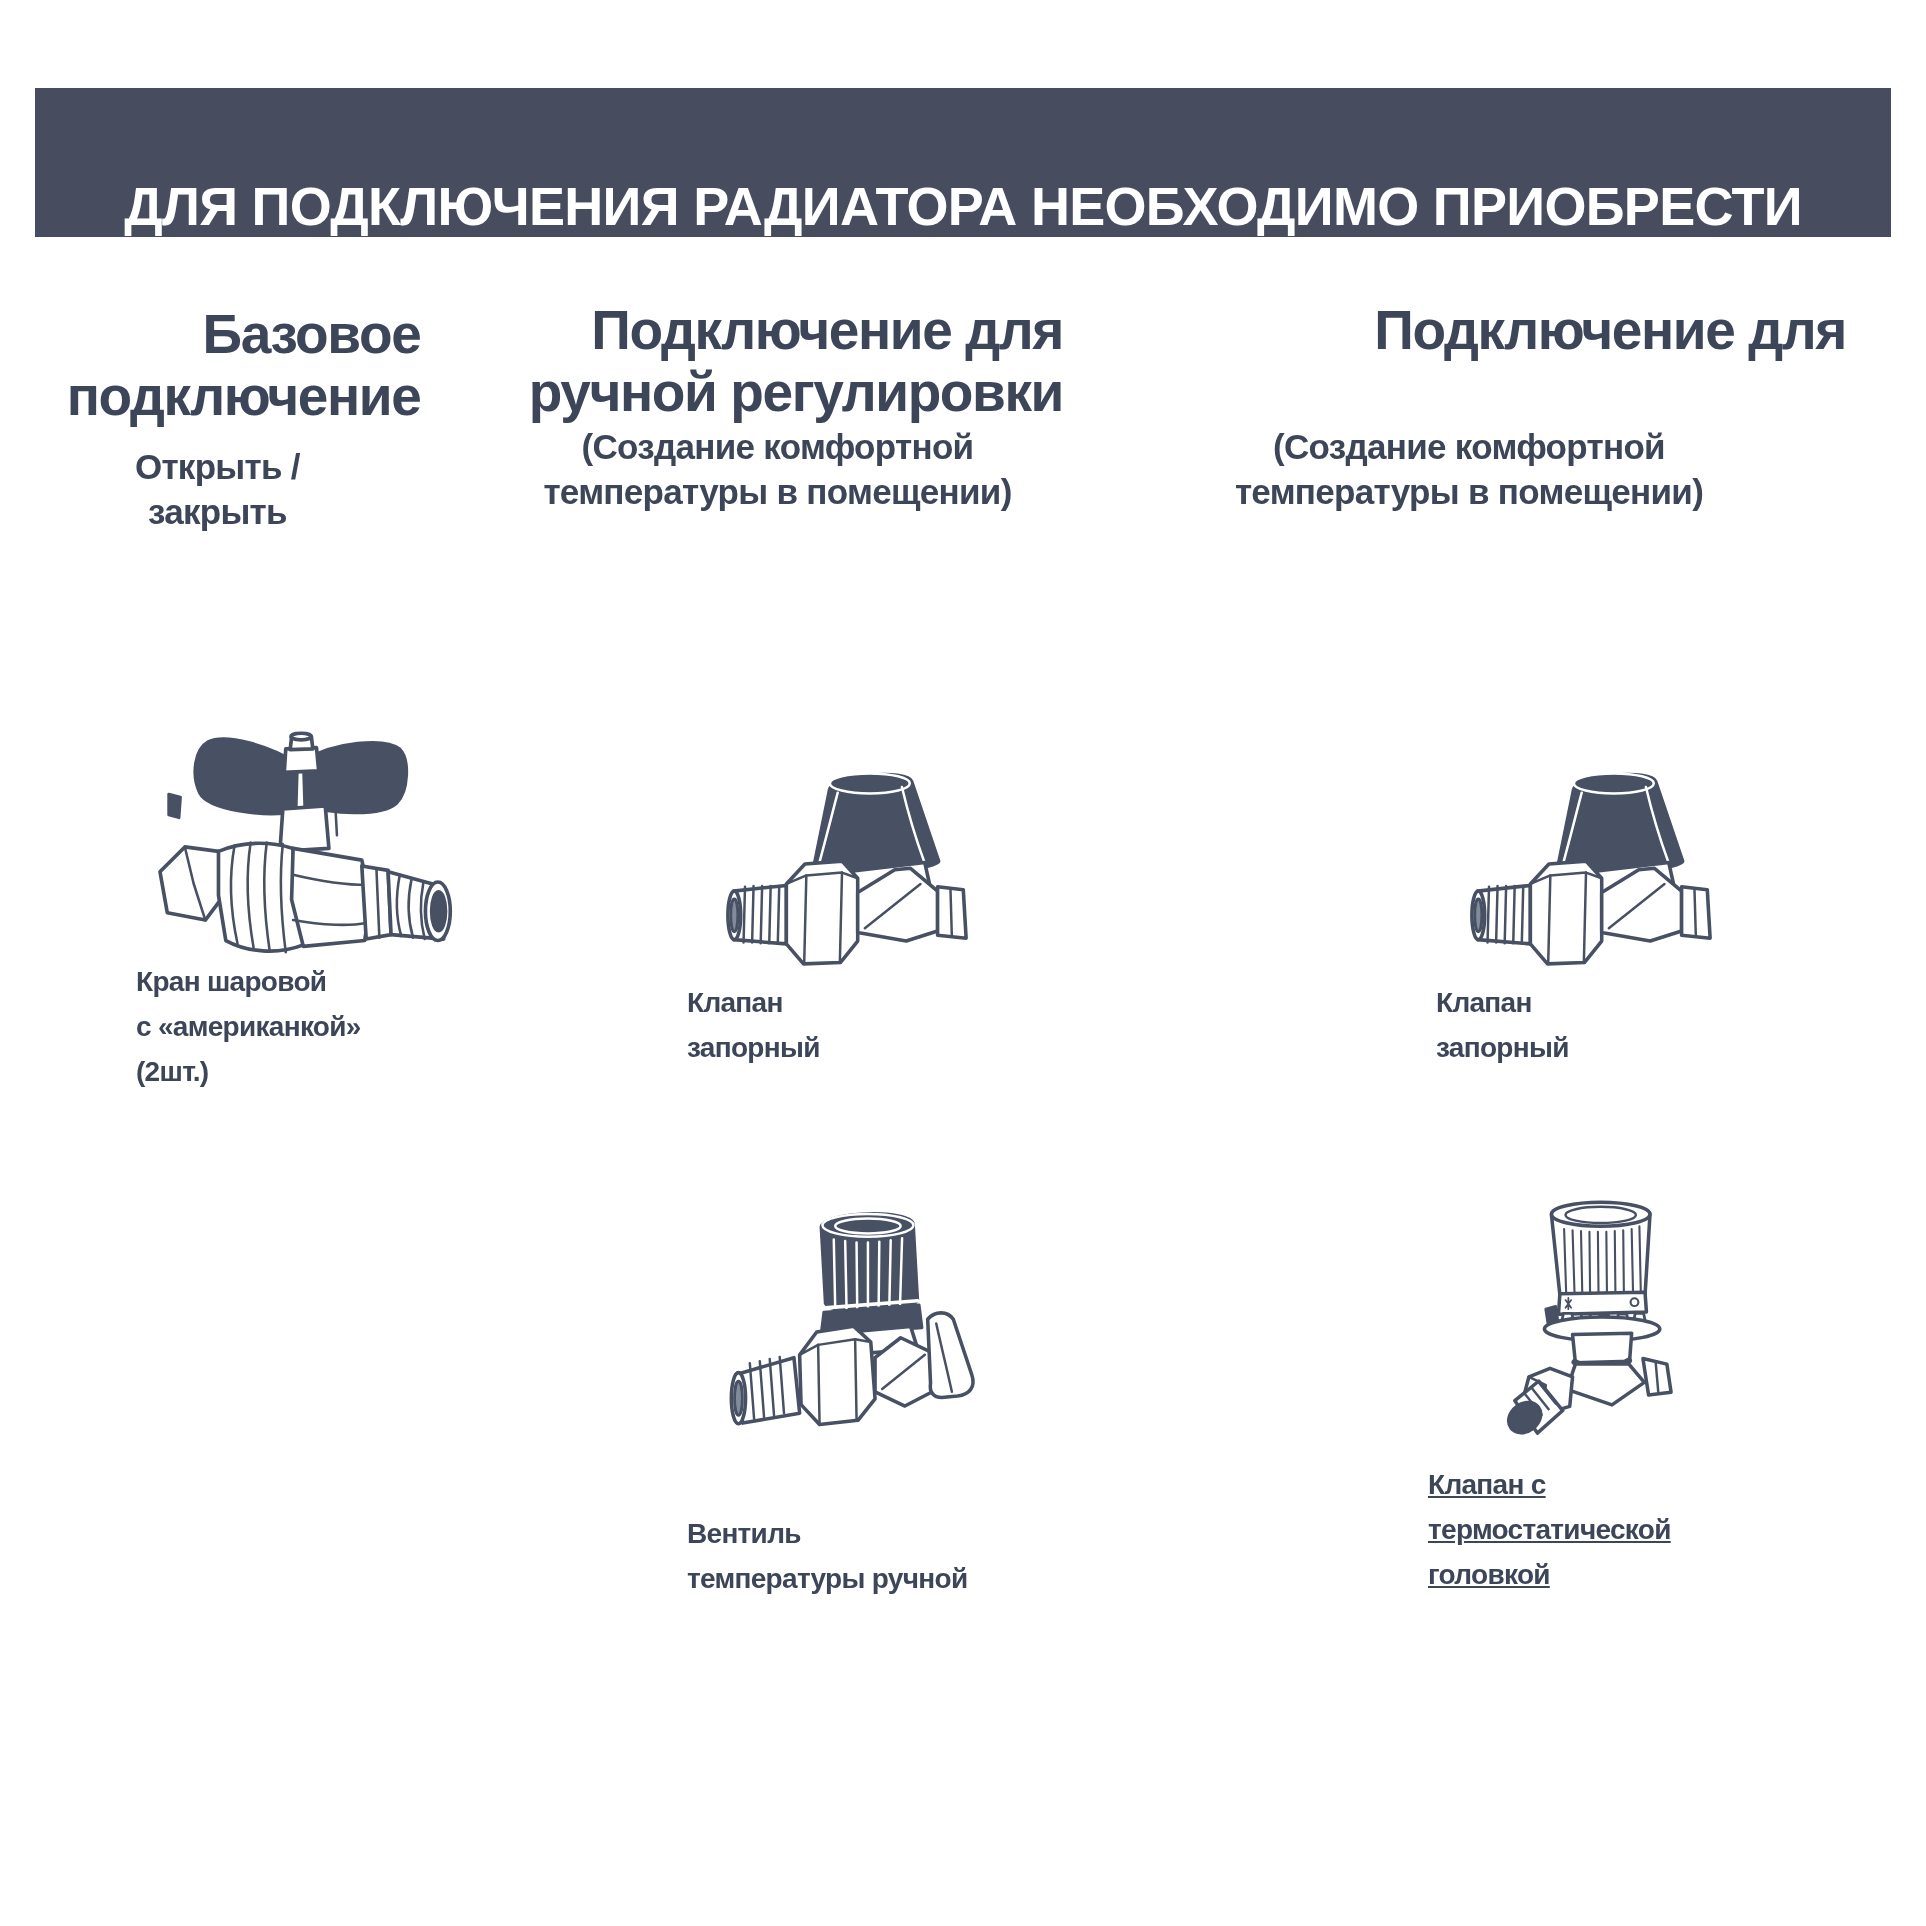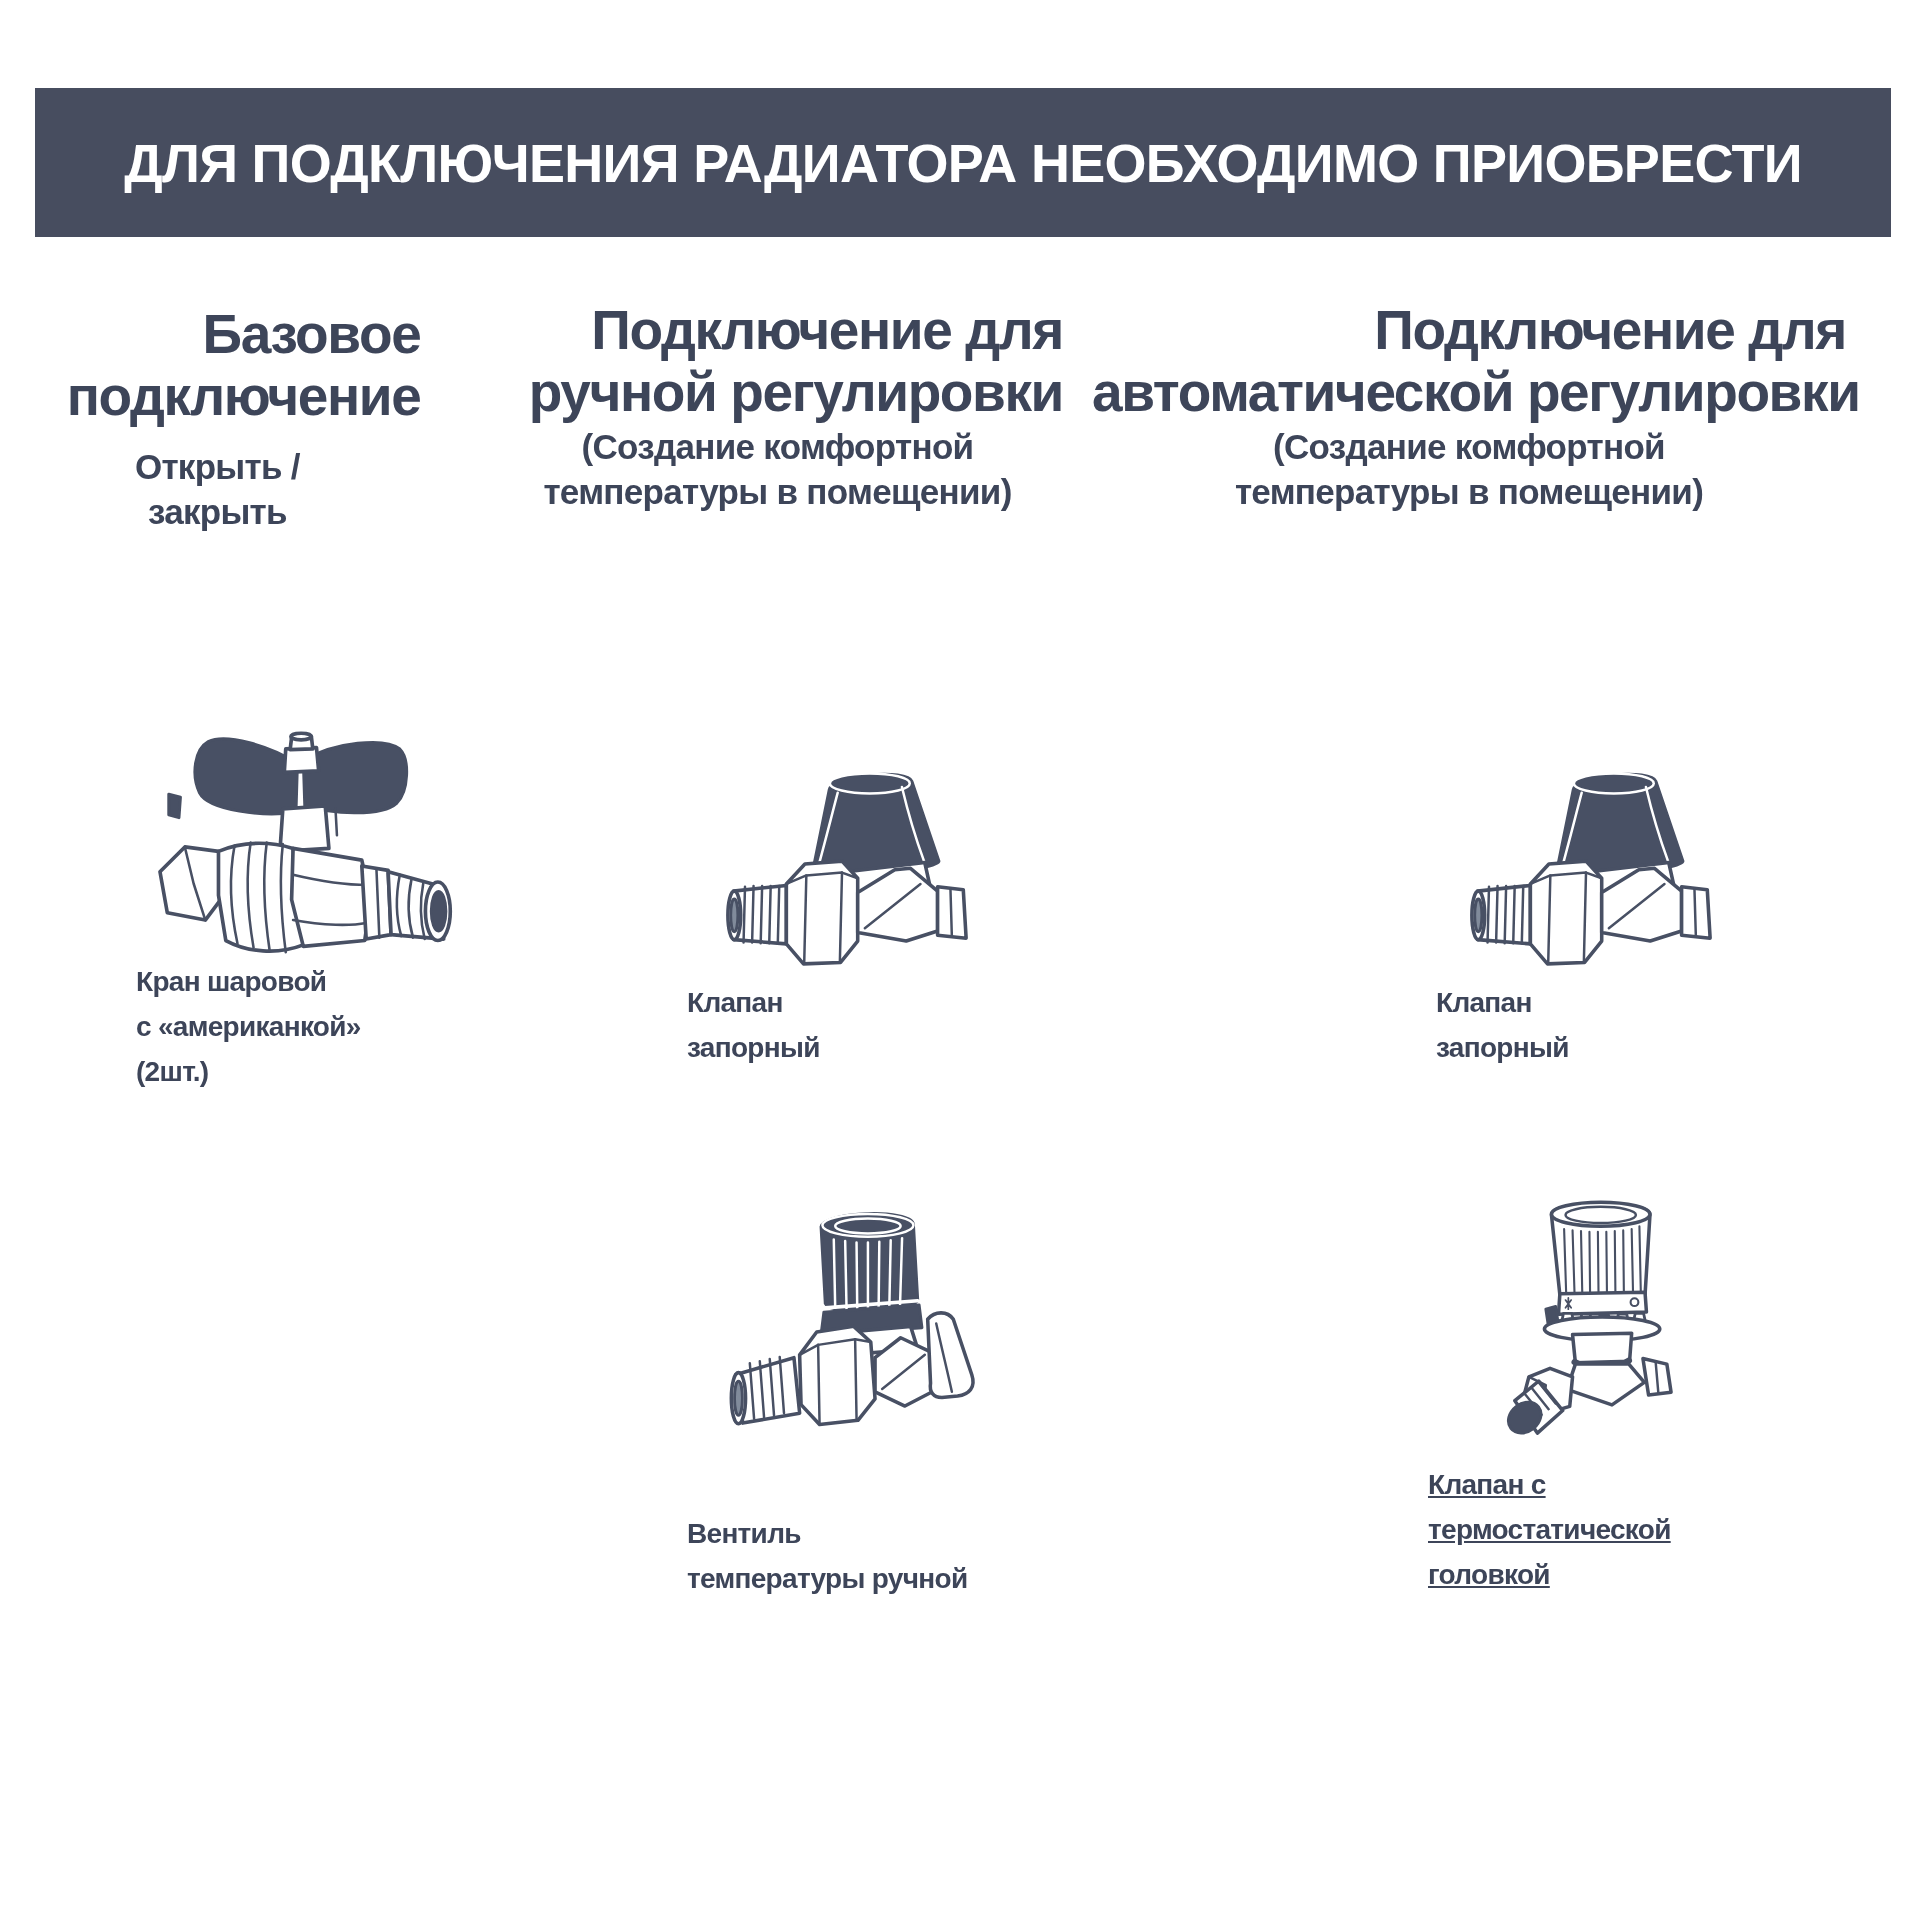--- a/index.html
+++ b/index.html
@@ -9,21 +9,21 @@
     --line-art:#485064;
     --bore:#818B9B;
     --background:#FFFFFF;
   }
   html,body{margin:0;padding:0;}
   body{background:var(--background);font-family:"Liberation Sans","DejaVu Sans",sans-serif;}
   .canvas{position:relative;width:1926px;height:1926px;background:var(--background);overflow:hidden;}
 
   .banner{
     position:absolute;left:35px;top:88px;width:1856px;height:149px;
-    background:var(--banner-bg);display:flex;align-items:center;justify-content:center;
+    background:var(--banner-bg);display:flex;align-items:flex-end;justify-content:center;
   }
   .banner-text{
     color:var(--banner-fg);font-size:54px;font-weight:700;letter-spacing:-0.7px;white-space:nowrap;
   }
 
   .col-header{position:absolute;text-align:right;color:var(--ink);}
   .col-title .tl{display:block;font-size:55px;line-height:62px;font-weight:700;letter-spacing:-1.4px;white-space:nowrap;}
   .col-sub{position:absolute;text-align:center;color:var(--ink);}
   .col-sub .sl{display:block;font-size:35px;line-height:45px;font-weight:700;letter-spacing:-0.7px;white-space:nowrap;}
 
@@ -185,21 +185,20 @@
     </div>
   </section>
   <div class="col-sub sub2">
     <span class="sl">(Создание комфортной</span>
     <span class="sl">температуры в помещении)</span>
   </div>
 
   <section class="col-header hdr3">
     <div class="col-title">
       <span class="tl">Подключение для</span>
-      <span class="tl">автоматической регулировки</span>
     </div>
   </section>
   <div class="col-sub sub3">
     <span class="sl">(Создание комфортной</span>
     <span class="sl">температуры в помещении)</span>
   </div>
 
   <figure class="fig fig-ball">
     <svg viewBox="0 0 430 320">
         <use href="#sym-ball"></use>

